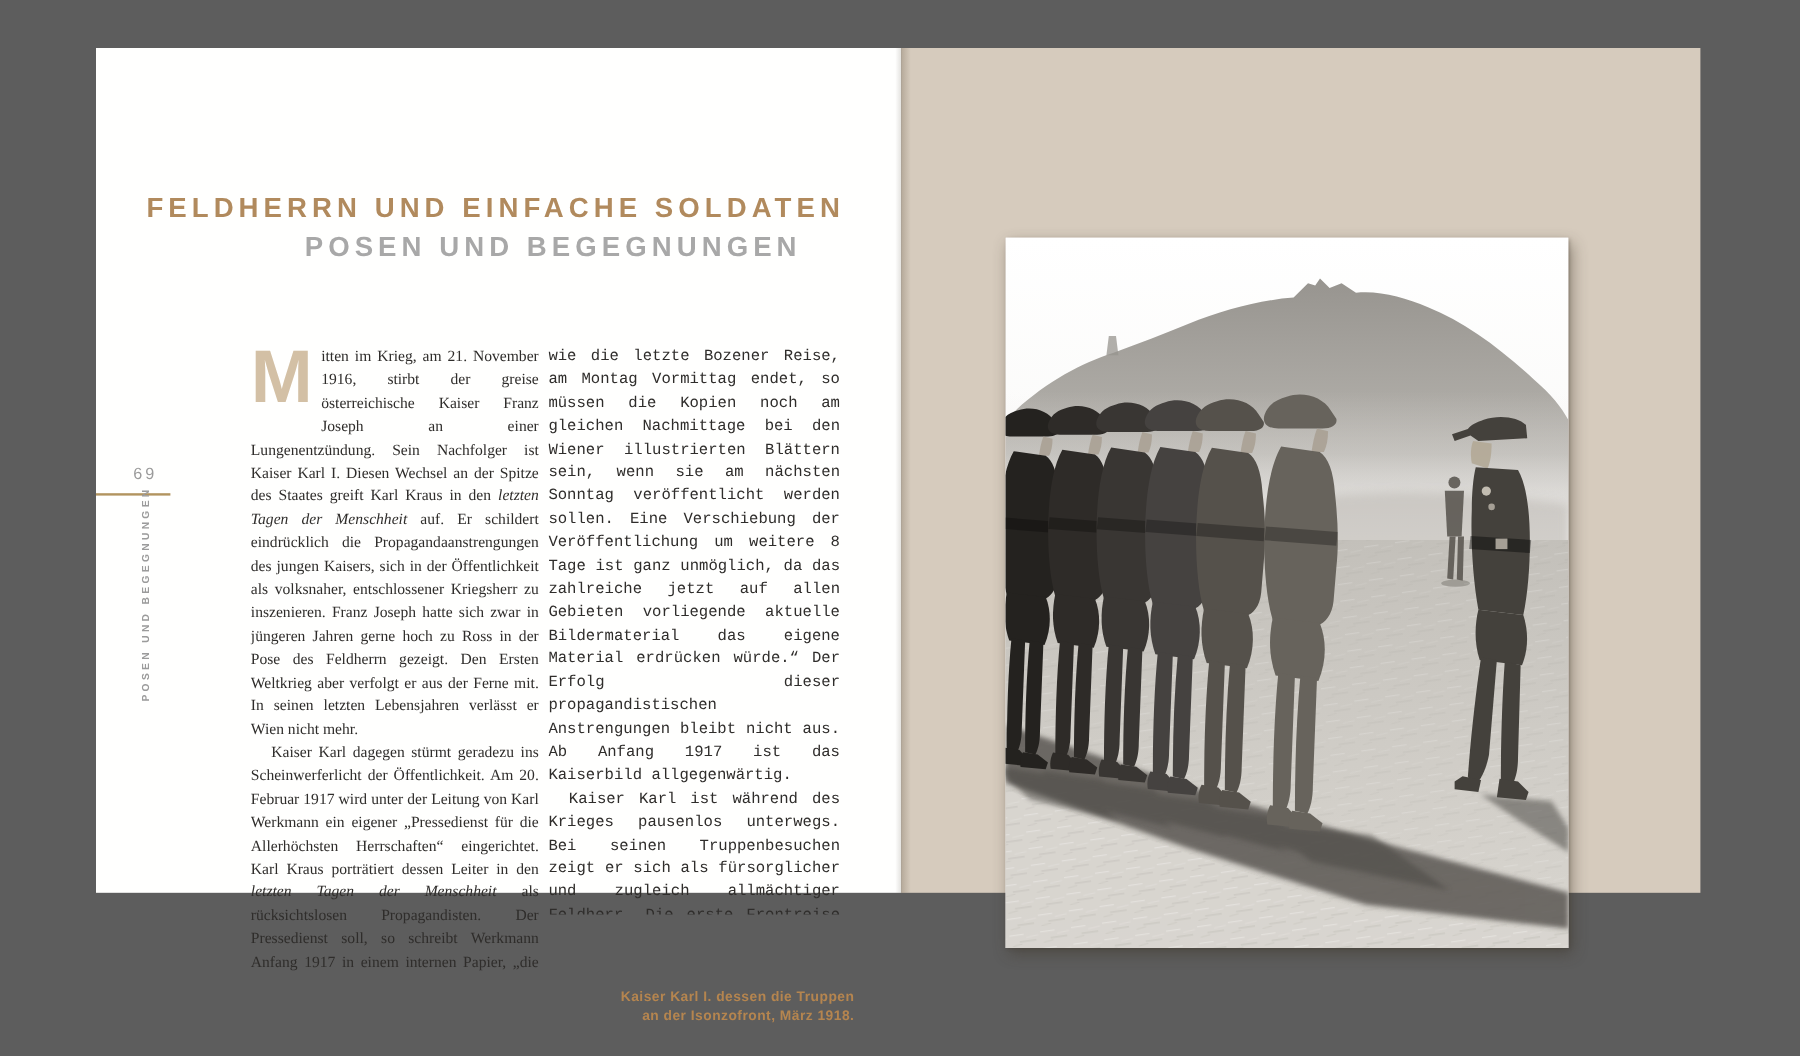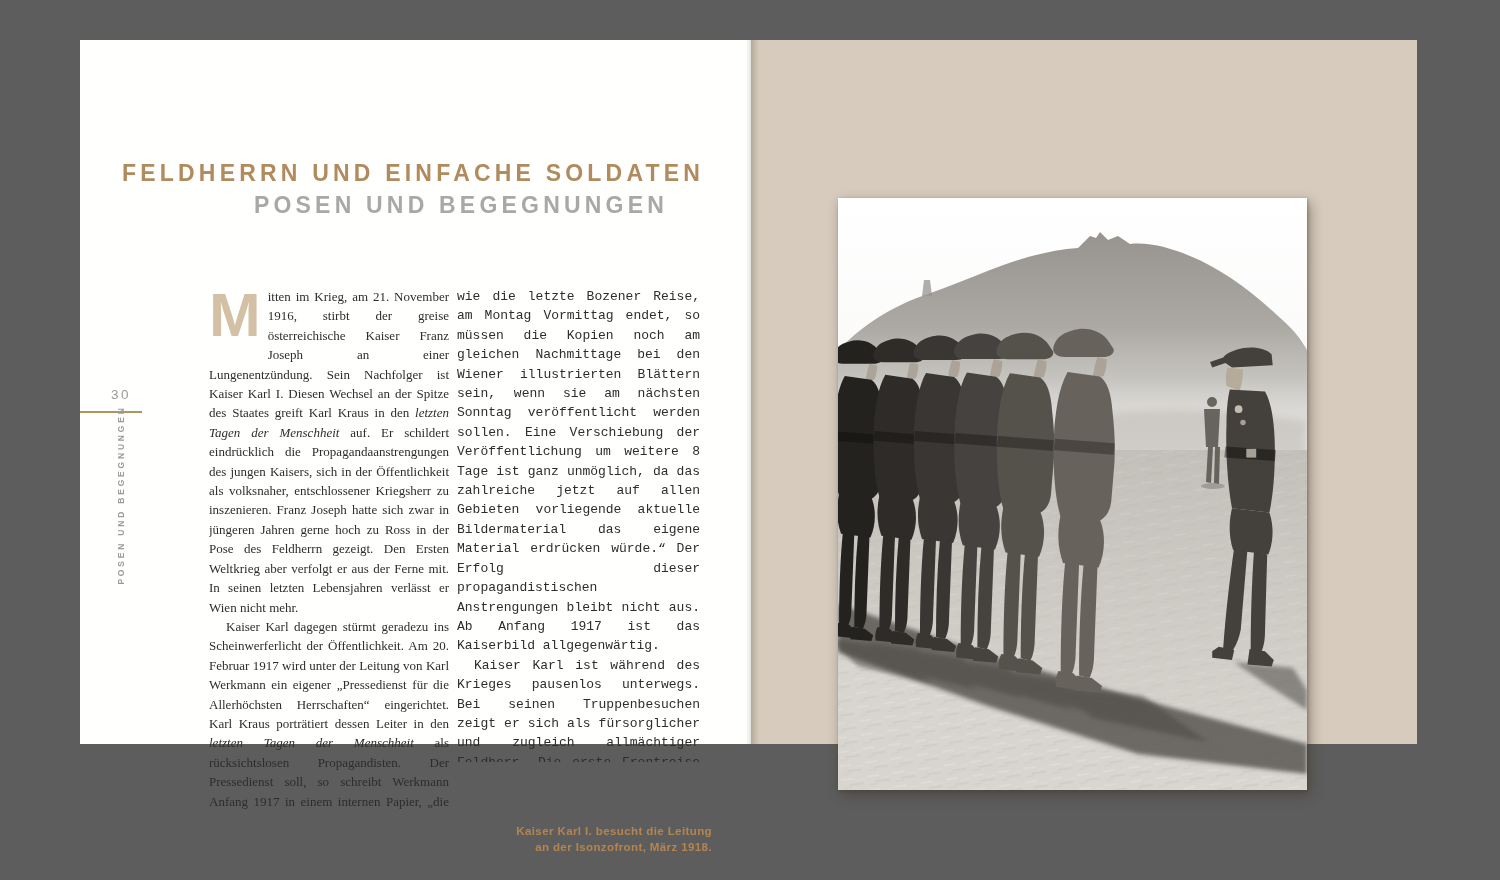--- a/index.html
+++ b/index.html
@@ -55,38 +55,38 @@
 
 <div class="stage">
 
   <div class="page page-left">
 
     <div class="headline">
       <div class="hl1">FELDHERRN UND EINFACHE SOLDATEN</div>
       <div class="hl2">POSEN UND BEGEGNUNGEN</div>
     </div>
 
-    <div class="folio">30</div>
+    <div class="folio">69</div>
     <div class="rule"></div>
     <div class="vertlabel">POSEN UND BEGEGNUNGEN</div>
 
     <div class="col col1">
       <p class="bp"><span class="dc">M</span><span>itten im Krieg, am 21. November 1916, stirbt der greise österreichische Kaiser Franz Joseph an einer Lungenentzündung. Sein Nachfolger ist Kaiser Karl I. Diesen Wechsel an der Spitze des Staates greift Karl Kraus in den </span><span class="it">letzten Tagen der Menschheit</span><span> auf. Er schildert eindrücklich die Propagandaanstrengungen des jungen Kaisers, sich in der Öffentlichkeit als volksnaher, entschlossener Kriegsherr zu inszenieren. Franz Joseph hatte sich zwar in jüngeren Jahren gerne hoch zu Ross in der Pose des Feldherrn gezeigt. Den Ersten Weltkrieg aber verfolgt er aus der Ferne mit. In seinen letzten Lebensjahren verlässt er Wien nicht mehr.</span></p>
       <p class="bp ind"><span>Kaiser Karl dagegen stürmt geradezu ins Scheinwerferlicht der Öffentlichkeit. Am 20. Februar 1917 wird unter der Leitung von Karl Werkmann ein eigener „Pressedienst für die Allerhöchsten Herrschaften“ eingerichtet. Karl Kraus porträtiert dessen Leiter in den </span><span class="it">letzten Tagen der Menschheit</span><span> als rücksichtslosen Propagandisten. Der Pressedienst soll, so schreibt Werkmann Anfang 1917 in einem internen Papier, „die Anhänglichkeit und Liebe der Bevölkerung zum Kaiserhause vertiefen, unrichtigen, wenn auch liebevollem Interesse entspringenden Nachrichten über die Allerhöchsten Herrschaften durch rechtzeitige Verbreitung zutreffender Nachrichten vorbeugen: bei der Unterdrückung unwahrer oder ungelegener Nachrichten sowie bei der Berichtigung unwahrer Nachrichten mitwirken“.</span></p>
 
     </div>
 
     <div class="col col2">
       <p class="bp"><span>wie die letzte Bozener Reise, am Montag Vormittag endet, so müssen die Kopien noch am gleichen Nachmittage bei den Wiener illustrierten Blättern sein, wenn sie am nächsten Sonntag veröffentlicht werden sollen. Eine Verschiebung der Veröffentlichung um weitere 8 Tage ist ganz unmöglich, da das zahlreiche jetzt auf allen Gebieten vorliegende aktuelle Bildermaterial das eigene Material erdrücken würde.“ Der Erfolg dieser propagandistischen Anstrengungen bleibt nicht aus. Ab Anfang 1917 ist das Kaiserbild allgegenwärtig.</span></p>
       <p class="bp ind"><span>Kaiser Karl ist während des Krieges pausenlos unterwegs. Bei seinen Truppenbesuchen zeigt er sich als fürsorglicher und zugleich allmächtiger Feldherr. Die erste Frontreise führt ihn im Januar 1917 an die Dolomitenfront, im April besucht der Kaiser die Isonzofront, Anfang Mai ist er in Galizien unterwegs, Mitte Mai fährt er an die Dolomitenfront, im Juni 1917 besucht er die Kriegsschauplätze in Kärnten, Istrien und am Isonzo, er fährt nach Ungarn und wieder an die Dolomitenfront. Ende Juni, Anfang Juli ist er in Galizien, im Oktober besucht er wieder die Ostfront.</span></p>
 
     </div>
 
     <div class="caption">
-      <div>Kaiser Karl I. besucht die Leitung</div>
+      <div>Kaiser Karl I. dessen die Truppen</div>
       <div>an der Isonzofront, März 1918.</div>
     </div>
   </div>
 
   <div class="page page-right">
     <div class="photo">
       <svg width="469" height="592" viewBox="0 0 469 592" xmlns="http://www.w3.org/2000/svg">
         <defs>
           <linearGradient id="skyG" x1="0" y1="0" x2="0" y2="1">
             <stop offset="0" stop-color="#ffffff"></stop>

